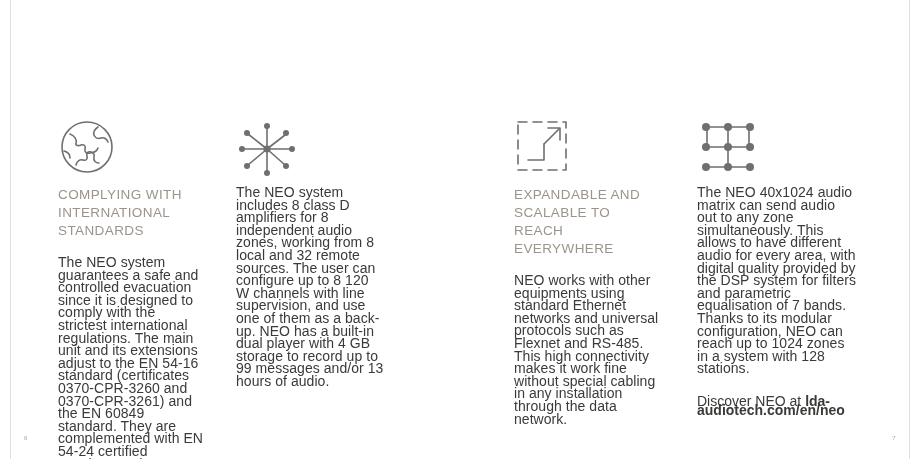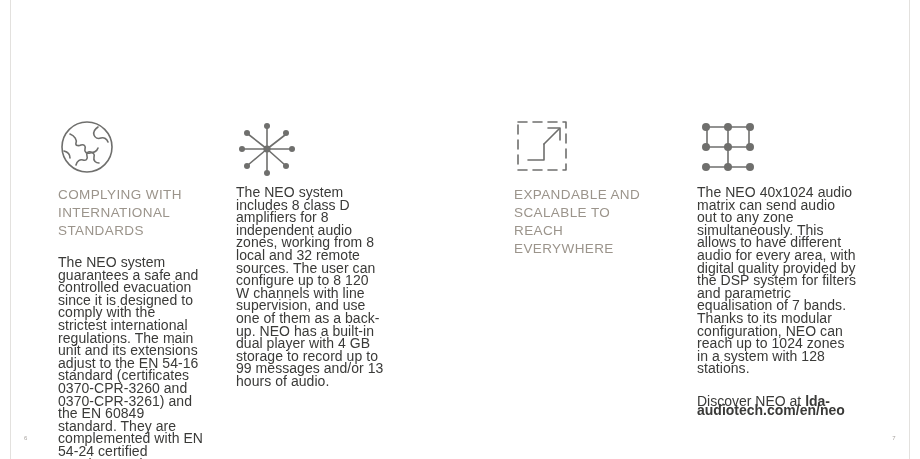--- a/index.html
+++ b/index.html
@@ -161,20 +161,21 @@
     <div class="col col-3">
       <div class="icon-box">
         <svg width="56" height="56" viewBox="0 0 56 56" aria-hidden="true">
           <path class="ico" stroke-dasharray="9 6" d="M4 4 H52 V52 H4 Z"></path>
           <path class="ico" d="M14 42 H30 V26"></path>
           <line class="ico" x1="30" y1="26" x2="45" y2="11"></line>
           <polyline class="ico" points="34,10 46,10 46,22"></polyline>
         </svg>
       </div>
       <h2 class="heading">EXPANDABLE AND SCALABLE TO REACH EVERYWHERE</h2>
+      <p class="body">NEO works with other equipments using standard Ethernet networks and universal protocols such as Flexnet and RS-485. This high connectivity makes it work fine without special cabling in any installation through the data network.</p>
     </div>
 
     <div class="col col-4">
       <div class="icon-box">
         <svg width="62" height="58" viewBox="0 0 62 58" aria-hidden="true">
           <g class="ico">
             <line x1="10" y1="9" x2="31" y2="9"></line>
             <line x1="10" y1="29" x2="31" y2="29"></line>
             <line x1="10" y1="49" x2="31" y2="49"></line>
             <line x1="10" y1="9" x2="10" y2="29"></line>

